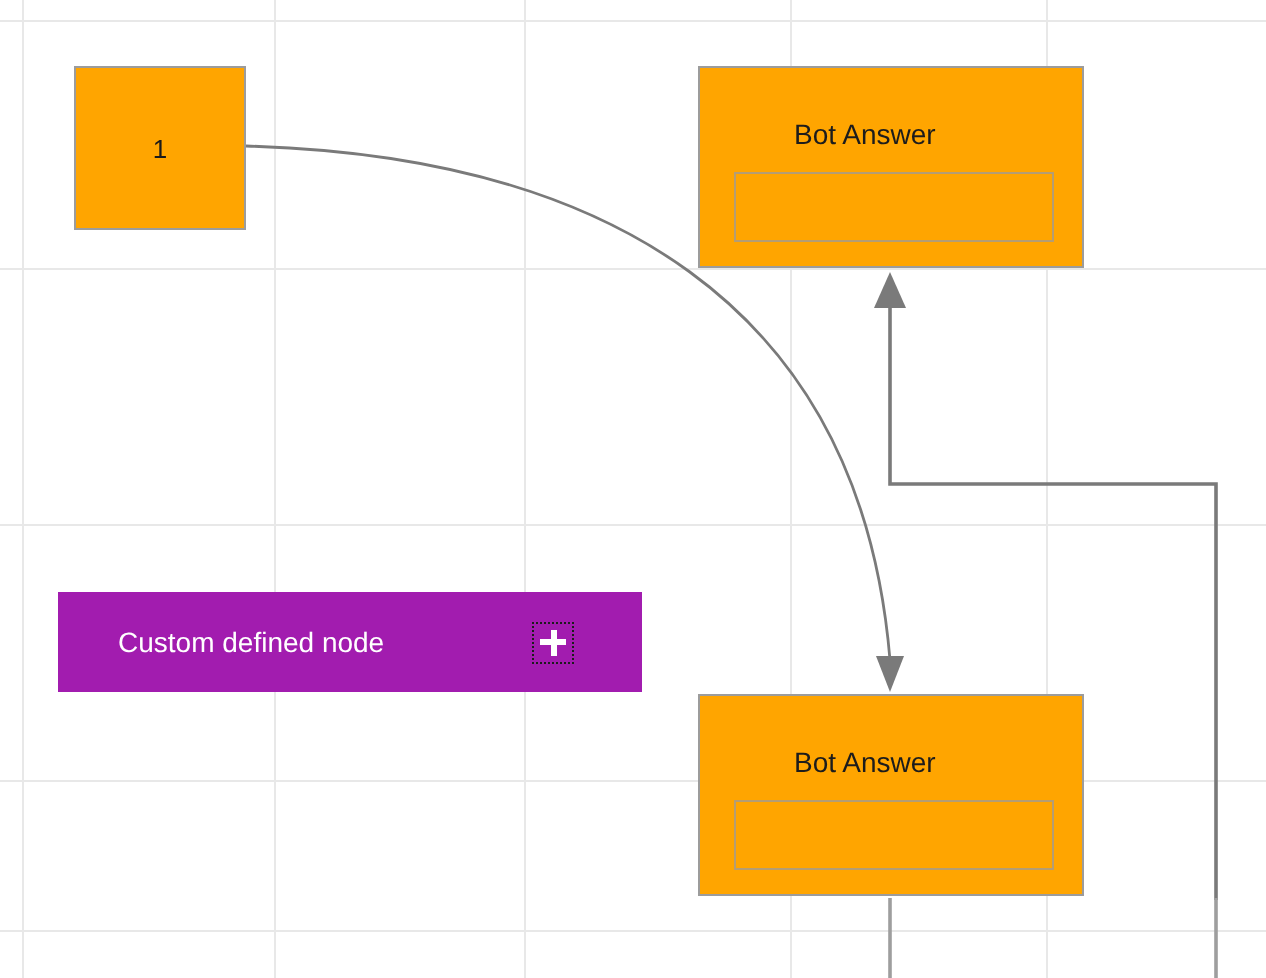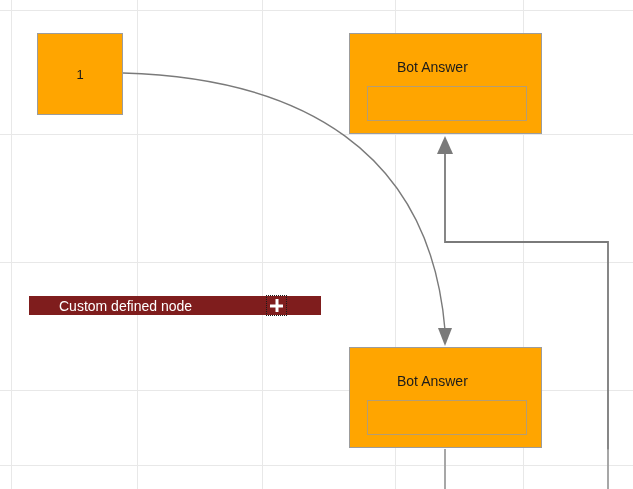--- a/index.html
+++ b/index.html
@@ -98,22 +98,22 @@
     border-color: rgba(155,155,155,0.75);
     box-sizing: border-box;
     background: transparent;
   }
   
   .custom-node {
     position: absolute;
     left: 29px;
     top: 296px;
     width: 292px;
-    height: 19px;
-    background: #7f1d1d;
+    height: 50px;
+    background: #a21caf;
     display: flex;
     align-items: center;
     box-sizing: border-box;
     padding: 0 26px 0 30px;
   }
   .custom-node-label {
     color: #ffffff;
     font-size: 14px;
     line-height: 1;
     flex: 1;

